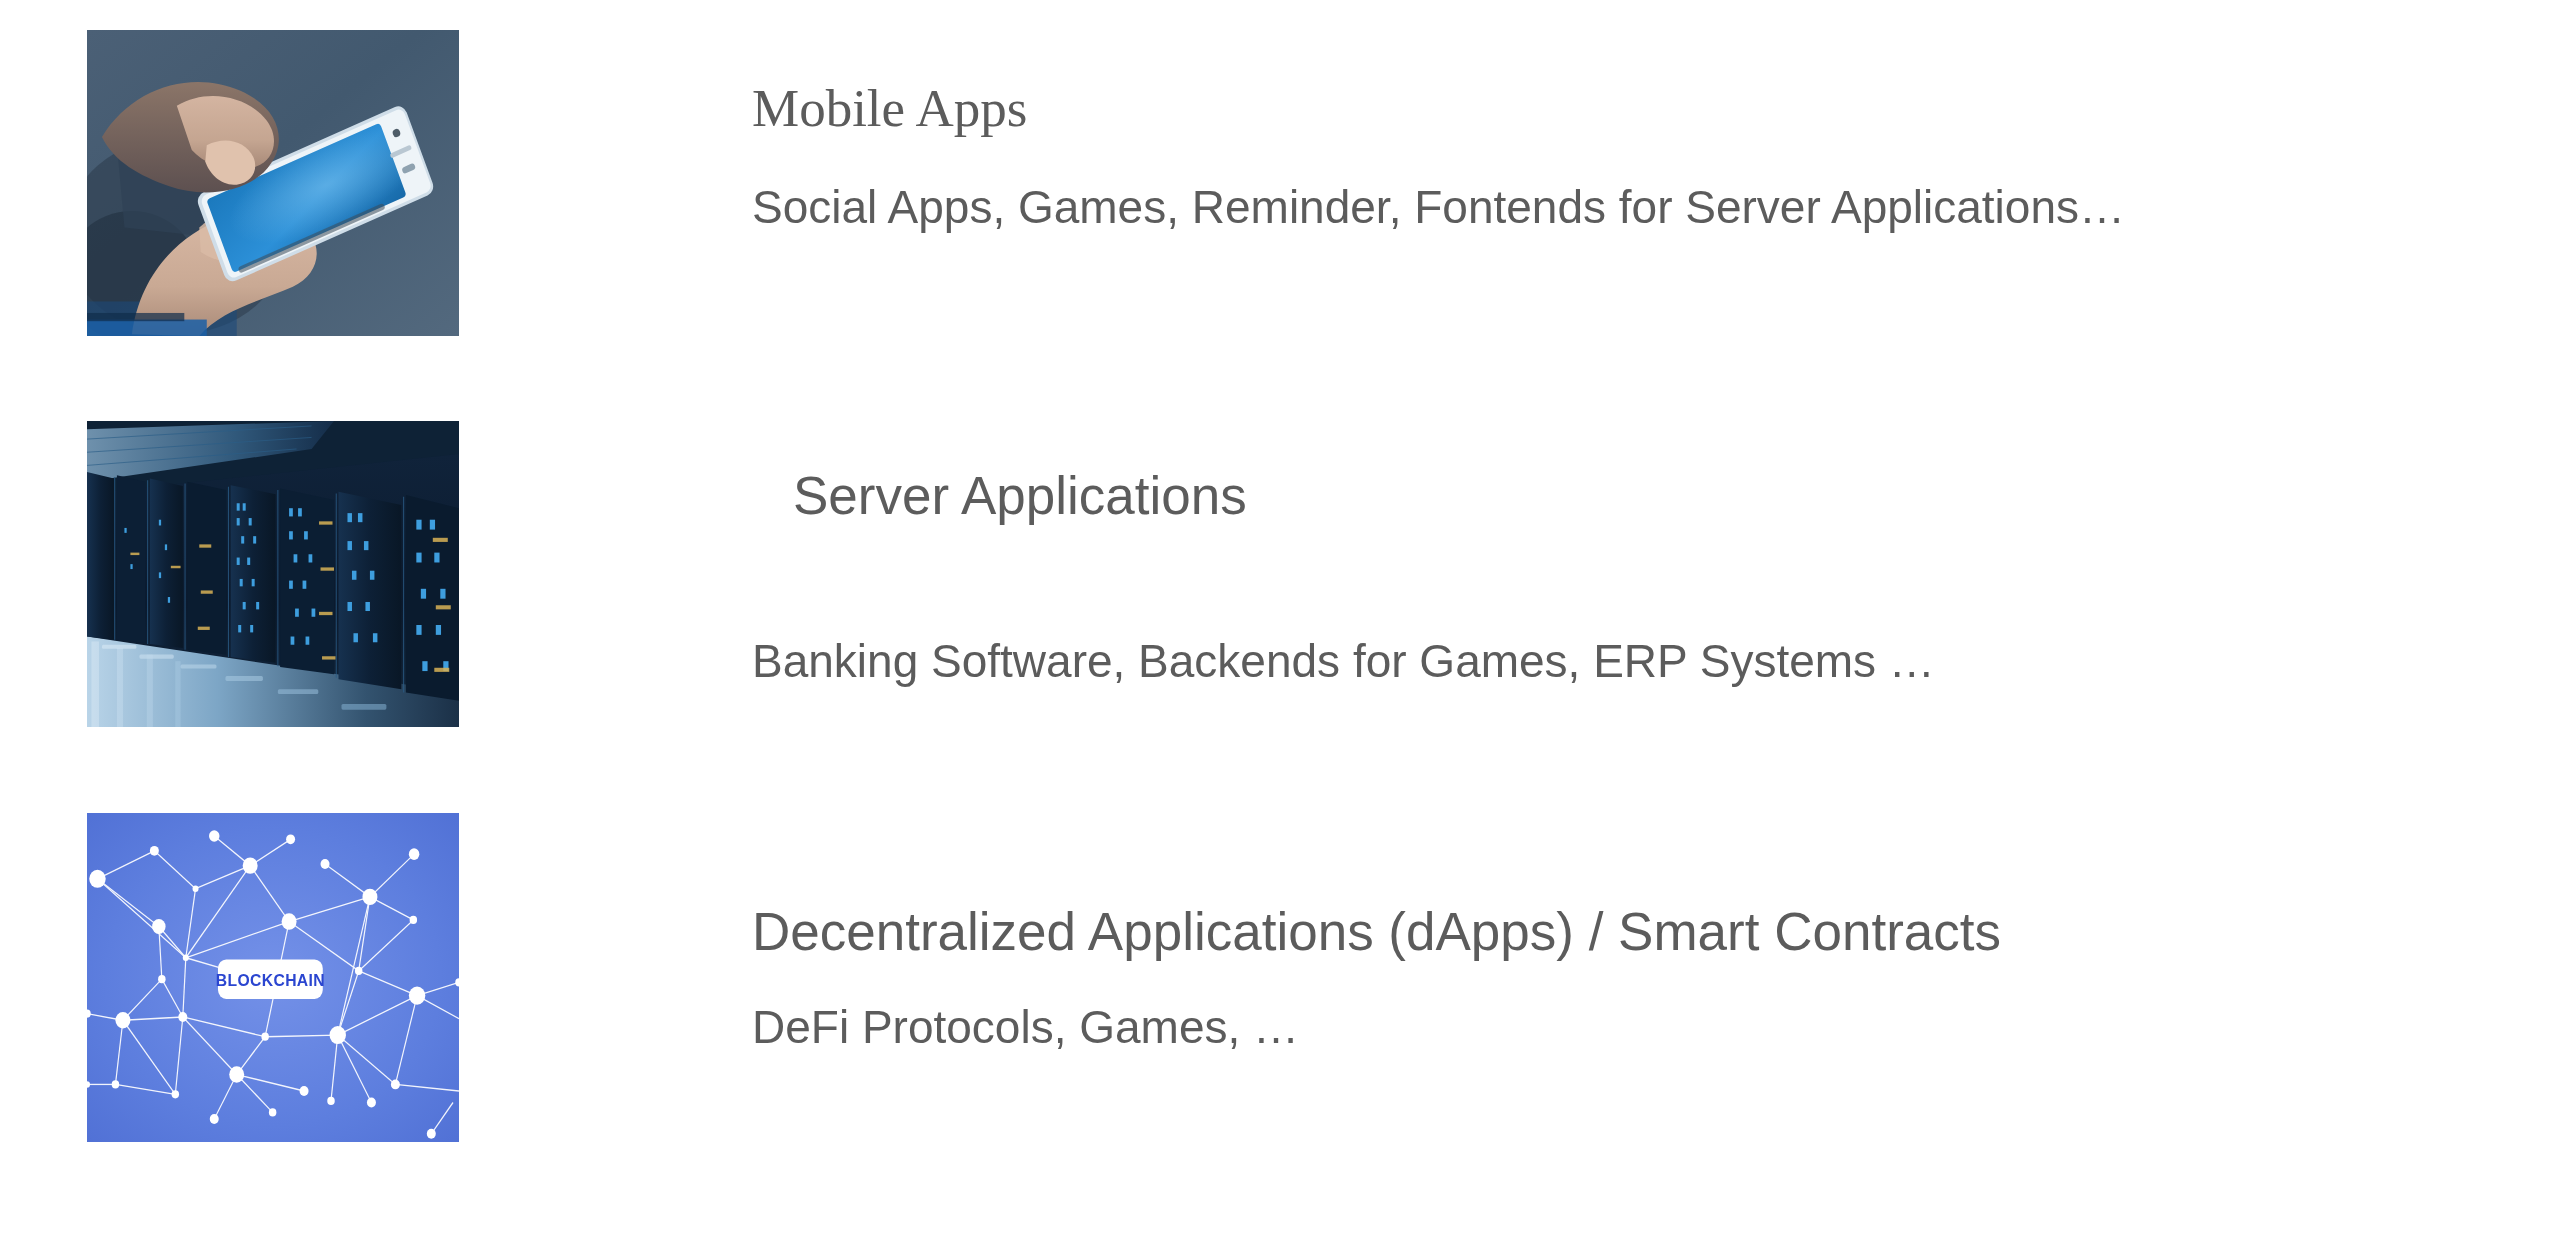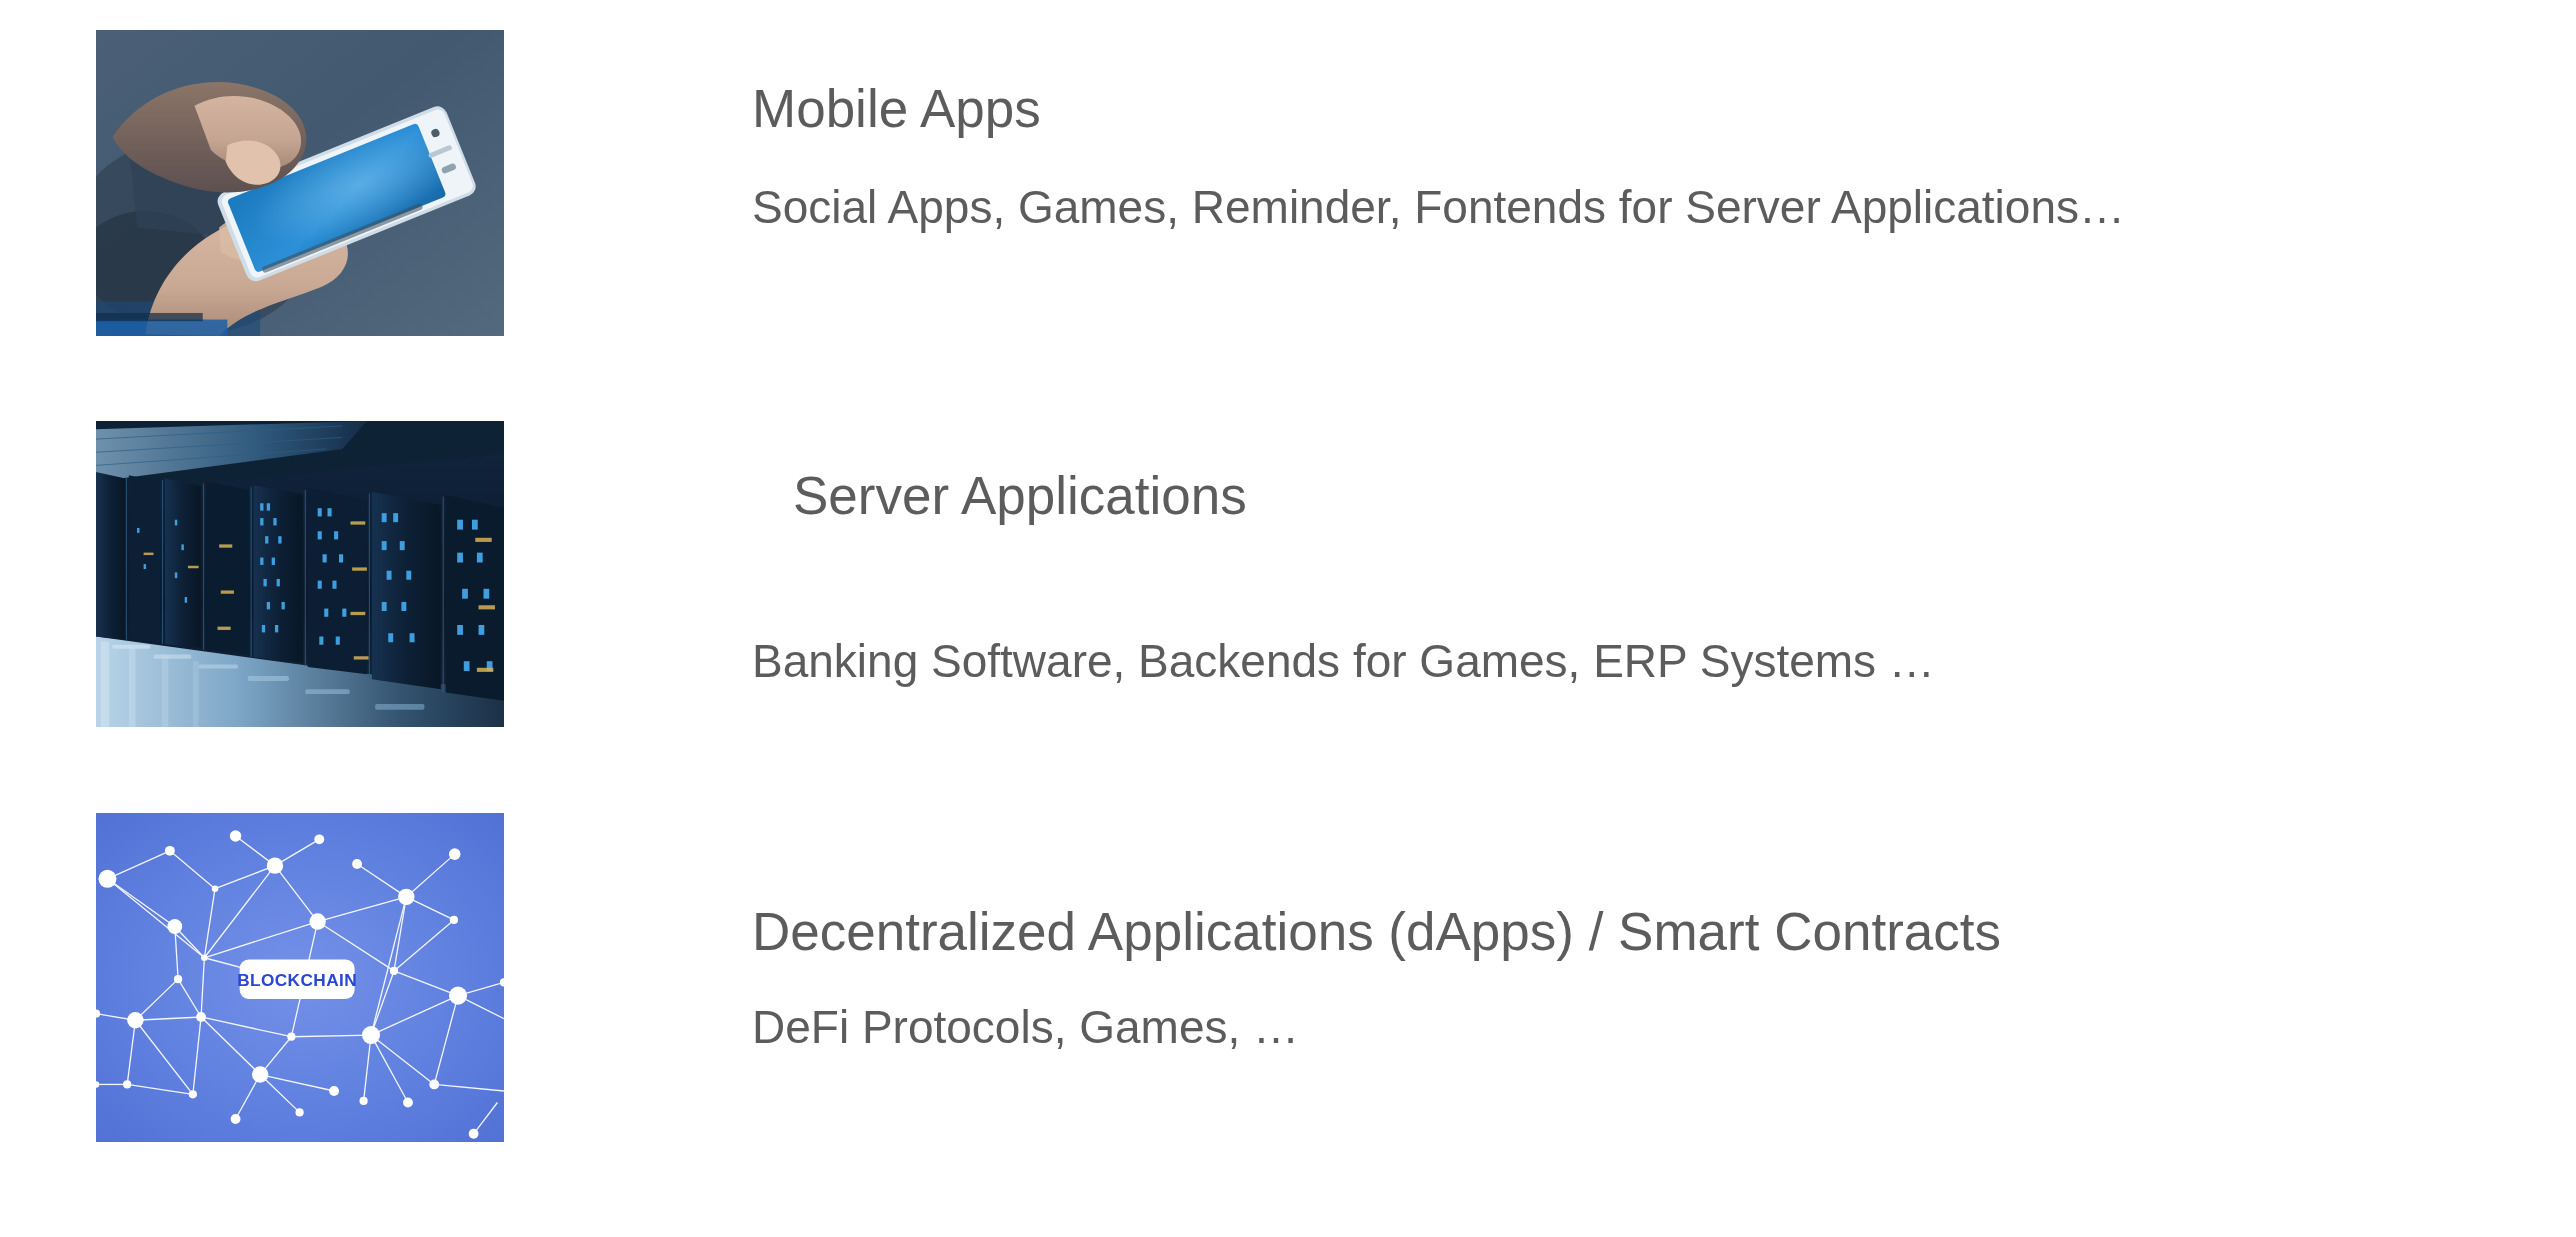--- a/index.html
+++ b/index.html
@@ -21,22 +21,22 @@
     height: 1237px;
     background: #ffffff;
   }
   .category-row {
     position: absolute;
     left: 0;
     width: 2576px;
   }
   .thumb {
     position: absolute;
-    left: 96px;
-    width: 408px;
+    left: 87px;
+    width: 372px;
     overflow: hidden;
     background: #2c3e50;
   }
   .thumb svg {
     display: block;
     width: 100%;
     height: 100%;
   }
   .text-block {
     position: absolute;
@@ -57,21 +57,21 @@
     font-weight: 400;
     color: #5c5c5c;
     line-height: 1.0;
     margin: 0;
     white-space: nowrap;
   }
 
   
   #row-mobile .thumb { top: 30px; height: 306px; }
   #row-mobile .text-block { top: 0; }
-  #row-mobile .cat-title { position: absolute; top: 82px; left: 0; }
+  #row-mobile .cat-title { position: absolute; top: 82px; left: 0; font-family: Liberation Serif, serif; }
   #row-mobile .cat-sub { position: absolute; top: 184px; left: 0; }
 
   
   #row-server .thumb { top: 421px; height: 306px; }
   #row-server .text-block { top: 0; }
   #row-server .cat-title { position: absolute; top: 469px; left: 0; margin-left: 41px; }
   #row-server .cat-sub { position: absolute; top: 596px; left: 0; margin-top: 42px; }
 
   
   #row-dapps .thumb { top: 813px; height: 329px; }

